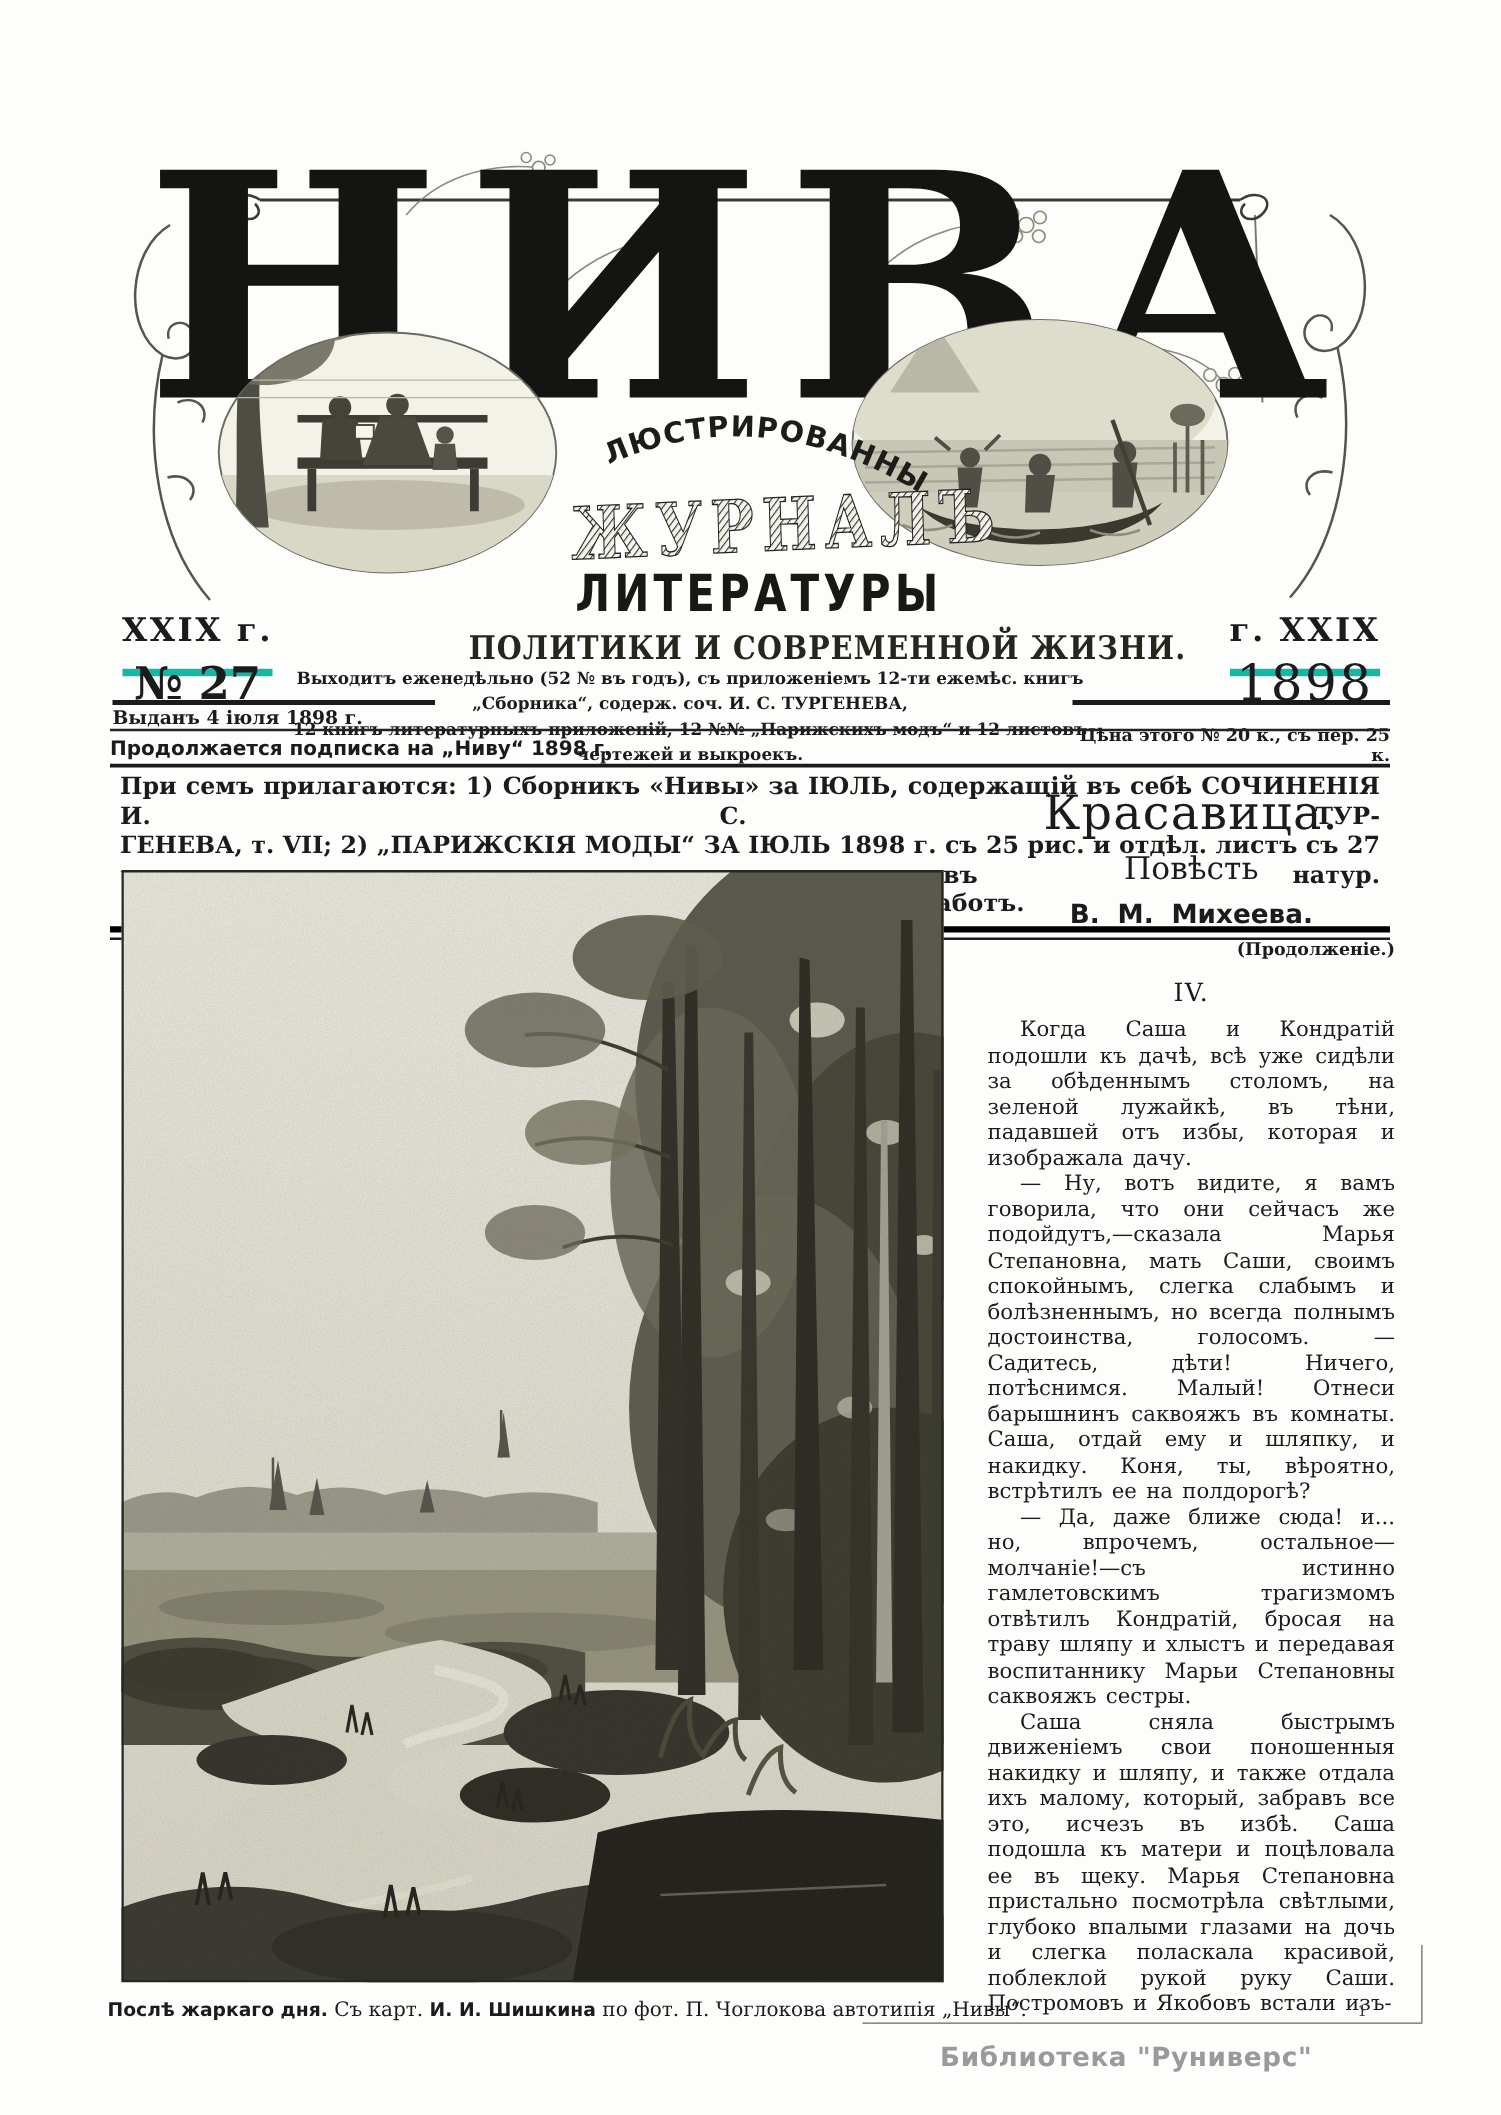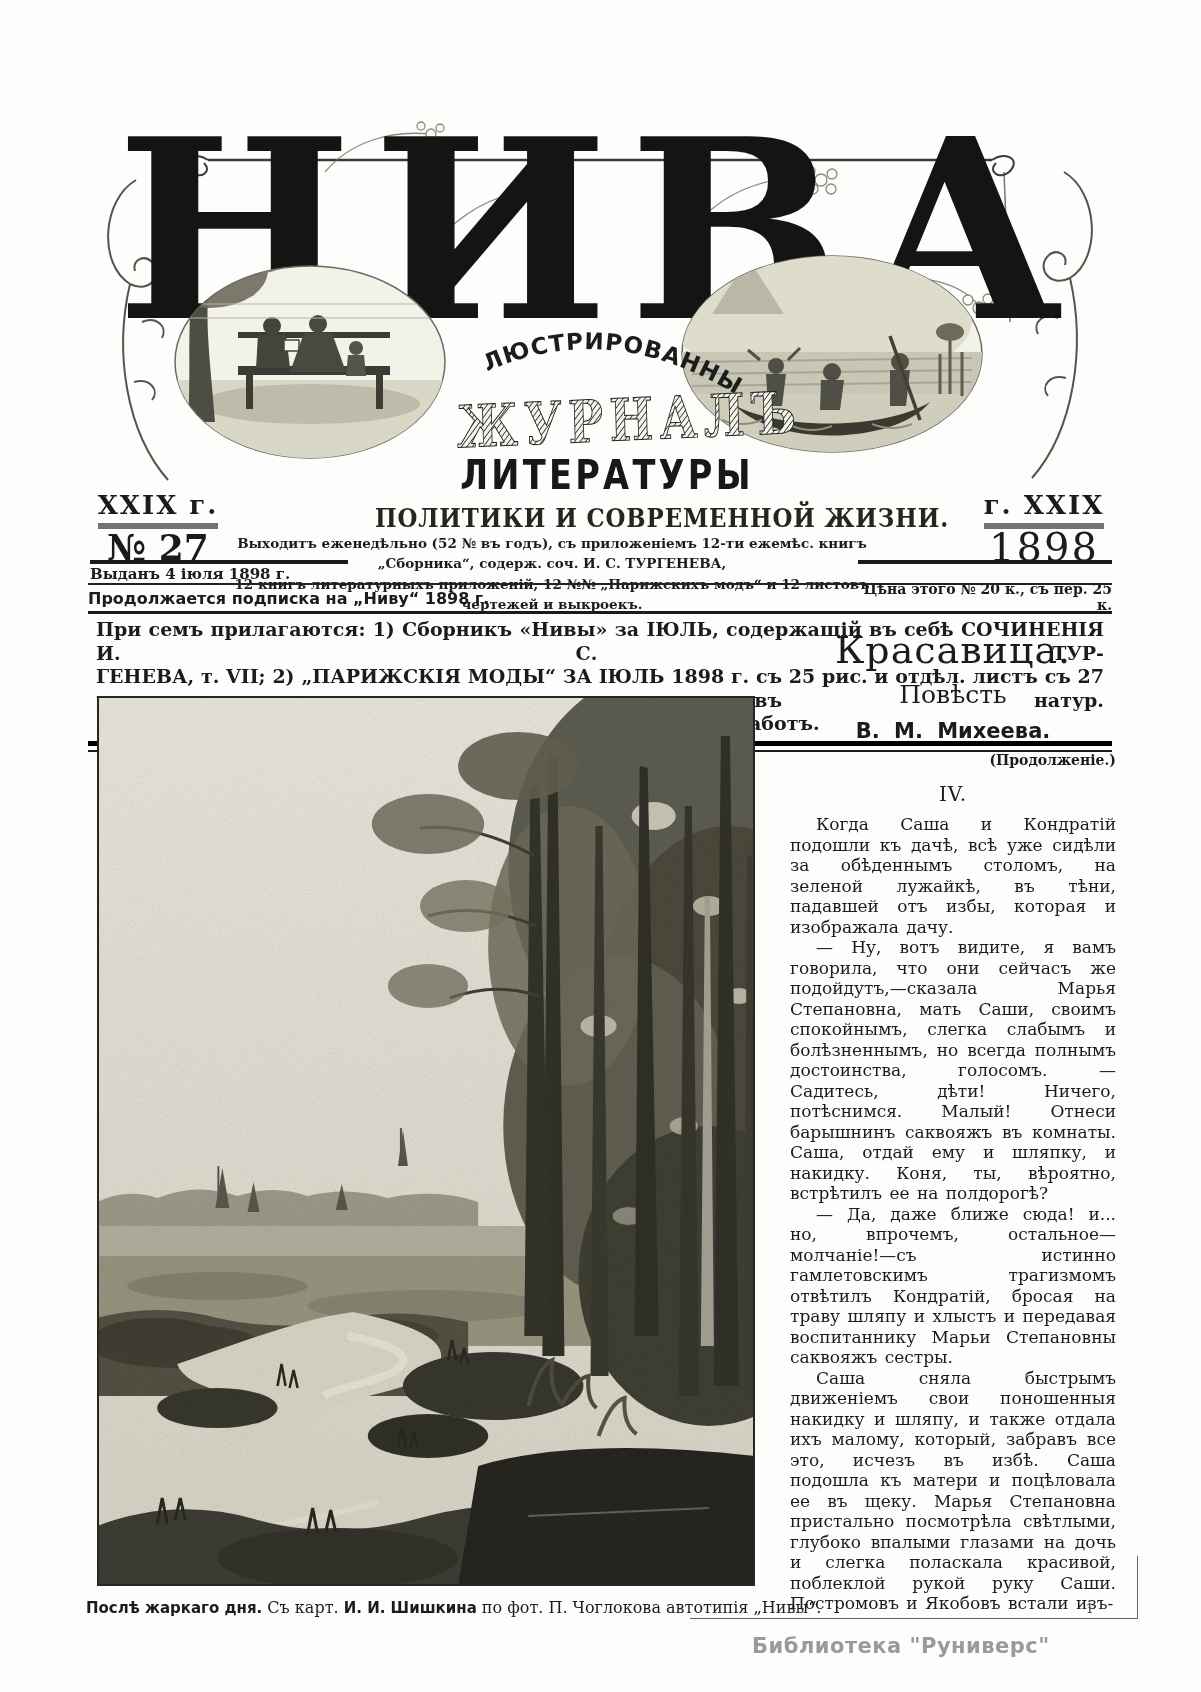--- a/index.html
+++ b/index.html
@@ -9,21 +9,21 @@
   
   .mh-svg{left:90px;top:22px;width:1020px;height:515px;}
   .mh-title{font-family:"DejaVu Serif",serif;font-weight:bold;fill:#141412;}
   .mh-arc{font-family:"DejaVu Sans",sans-serif;font-weight:bold;fill:#1c1c1a;}
   .mh-zhurnal{font-family:"DejaVu Serif",serif;font-weight:bold;stroke:#222;stroke-width:1px;}
   .mh-lit{font-family:"DejaVu Sans",sans-serif;font-weight:bold;fill:#181816;}
   .mh-pol{font-family:"DejaVu Serif",serif;font-weight:bold;fill:#26261f;}
   
   .year-left,.year-right{left:92px;top:490px;width:132px;text-align:center;
       font-weight:bold;font-size:26px;letter-spacing:2px;}
-  .year-left .bar,.year-right .bar{border-bottom:6px solid #737373;padding-bottom:3px;}
+  .year-left .bar,.year-right .bar{border-bottom:6px solid #14b8a6;padding-bottom:15px;}
   .year-right{left:978px;}
   .issue-number{left:92px;top:526px;width:132px;text-align:center;font-weight:bold;font-size:36px;}
   .issue-year{left:978px;top:524px;width:132px;text-align:center;font-size:40px;letter-spacing:2px;}
   .issued{left:90px;top:560px;width:258px;border-top:4px solid #1b1b1b;padding-top:1px;
       font-weight:bold;font-size:15px;}
   .price{left:858px;top:560px;width:254px;border-top:4px solid #1b1b1b;padding-top:17px;
       font-weight:bold;font-size:14px;text-align:right;}
   .schedule{left:228px;top:533px;width:648px;text-align:center;
       font-weight:bold;font-size:13.5px;line-height:1.5;}
   

